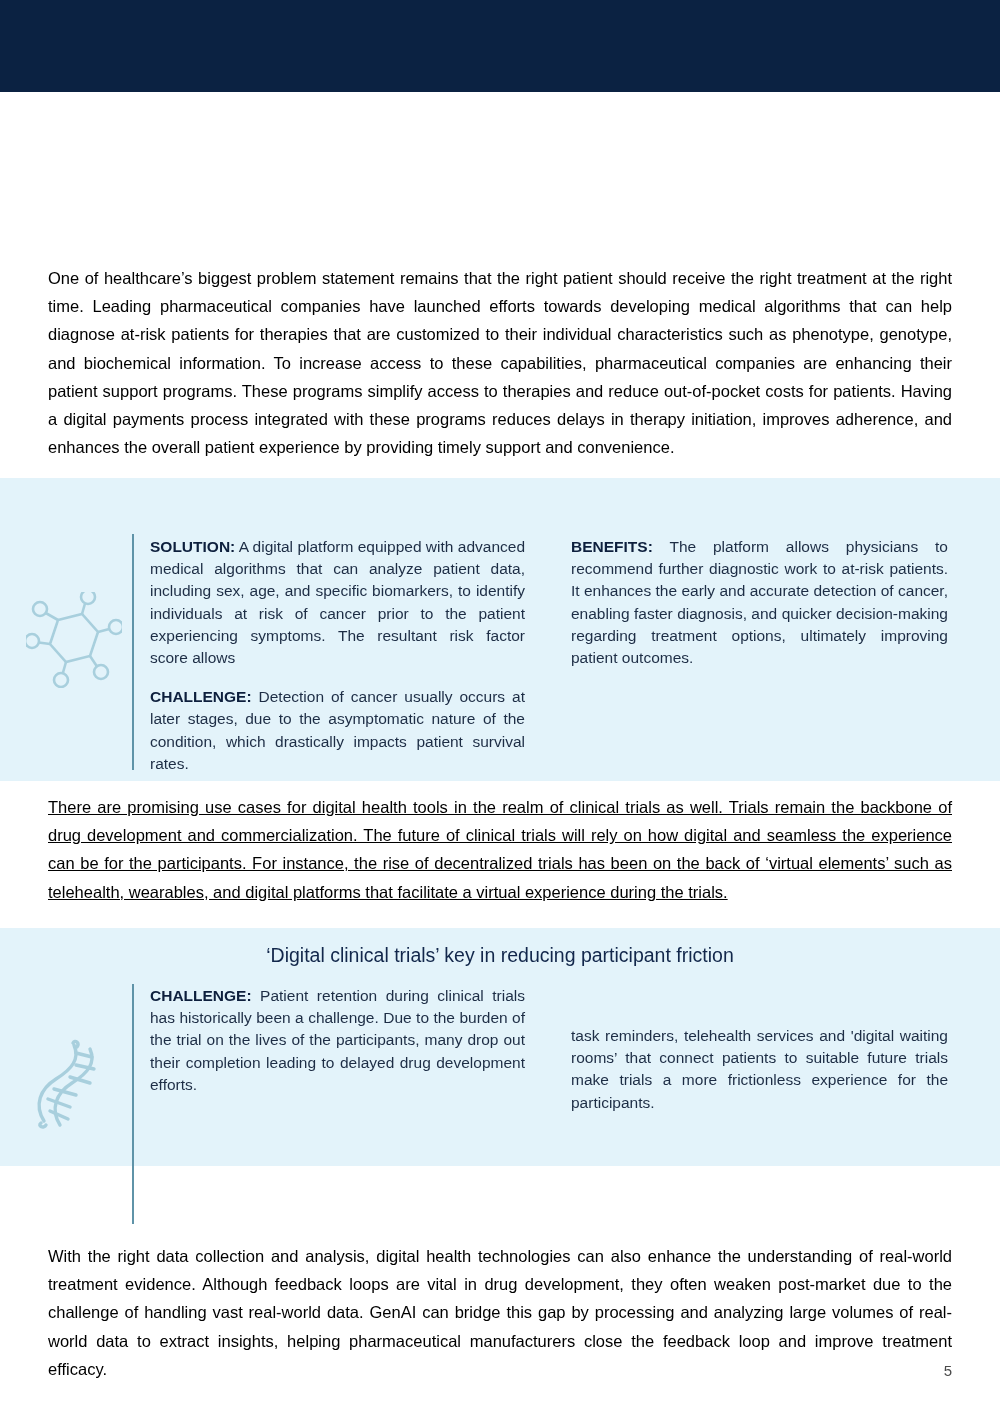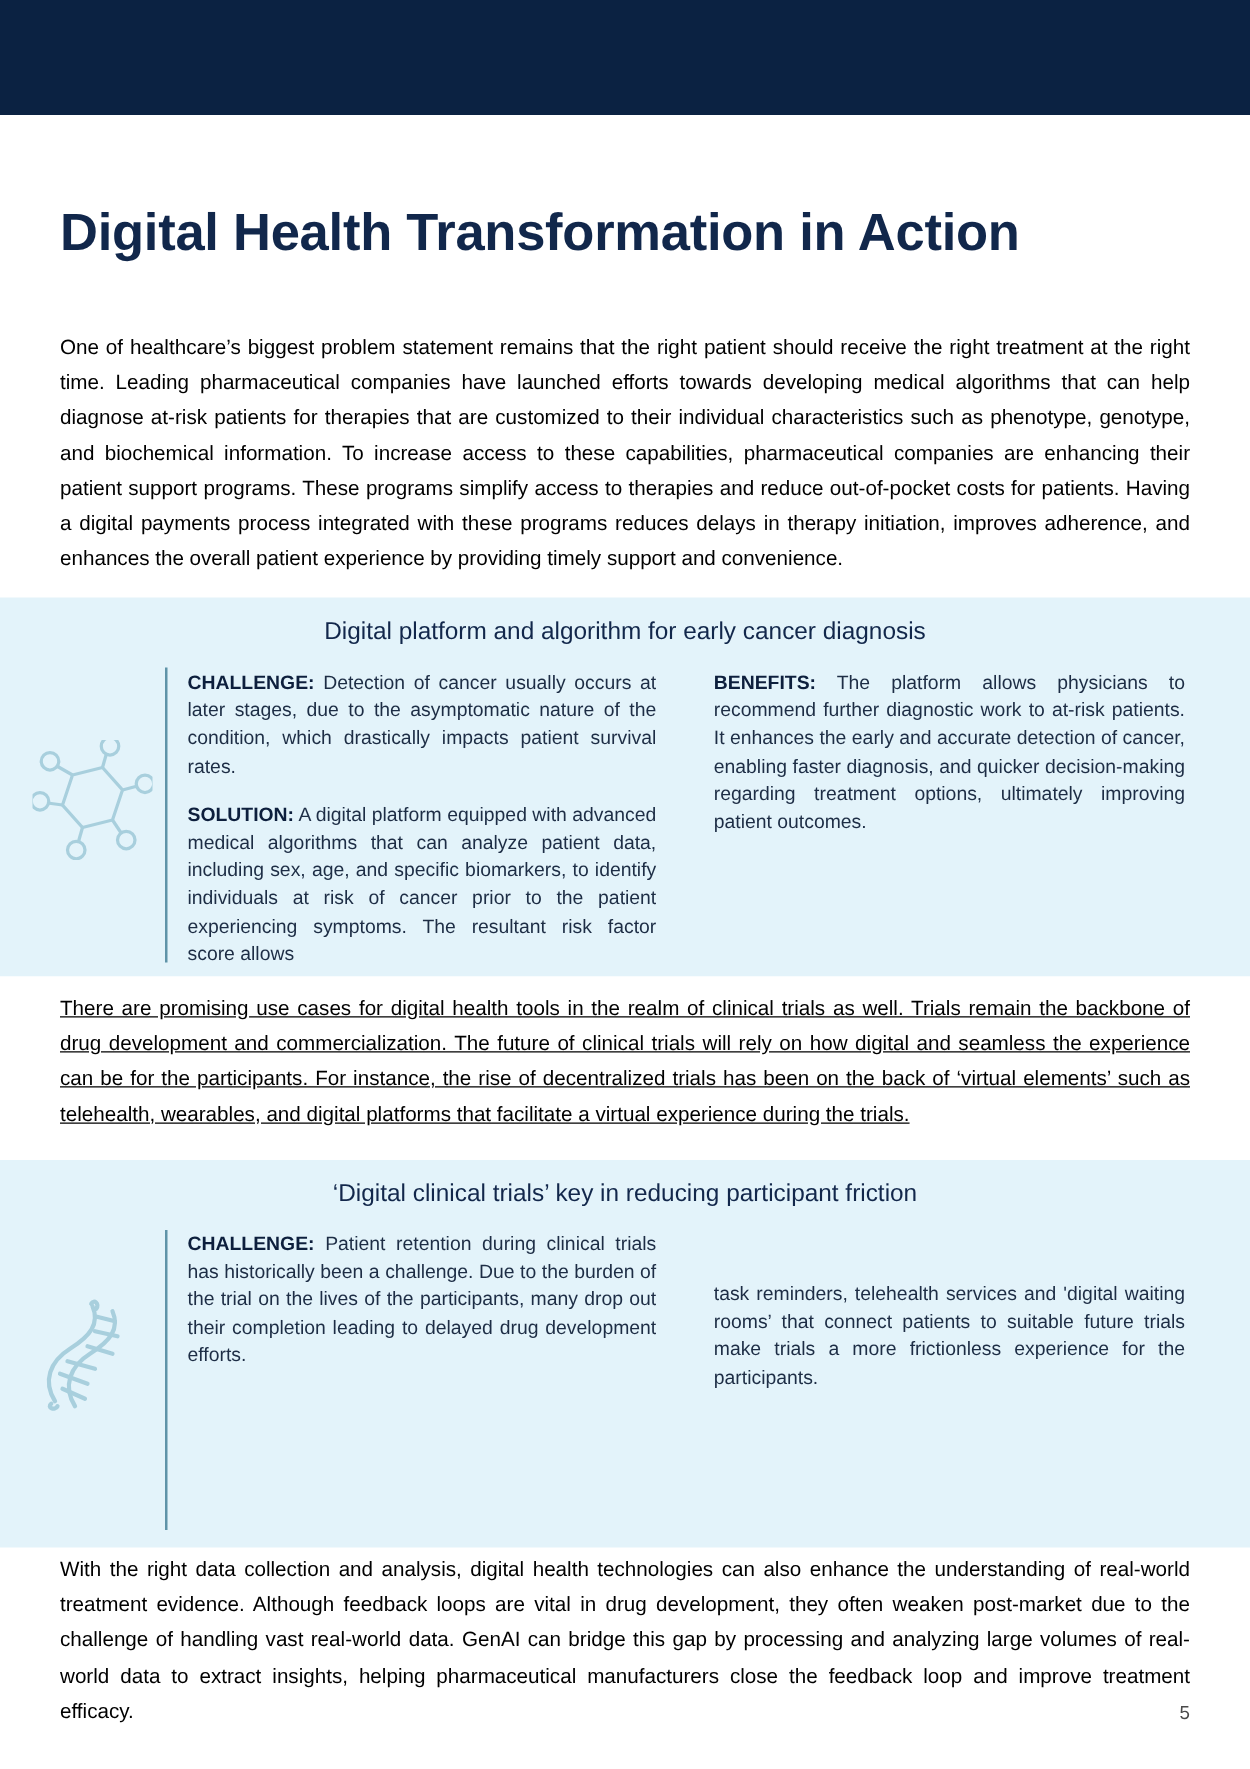--- a/index.html
+++ b/index.html
@@ -61,21 +61,21 @@
   .par-final  { top: 1242px; }
 
   
   .callout {
     position: absolute;
     left: 0;
     width: 1000px;
     background: #e3f3fa;
   }
   .callout-1 { top: 478px; height: 303px; }
-  .callout-2 { top: 928px; height: 310px; }
+  .callout-2 { top: 928px; height: 238px; }
 
   .callout-heading {
     position: absolute;
     top: 13px;
     left: 60px;
     width: 880px;
     text-align: center;
     font-size: 19.5px;
     line-height: 28px;
     color: #12274b;
@@ -137,27 +137,25 @@
 
   svg { display: block; }
 </style>
 </head>
 <body>
 
 <div class="page">
 
   <div class="header-bar"></div>
 
-  <h1 class="page-title">Digital Health Transformation in Action</h1>
 
   <div class="body-par par-intro">One of healthcare’s biggest problem statement remains that the right patient should receive the right treatment at the right time. Leading pharmaceutical companies have launched efforts towards developing medical algorithms that can help diagnose at-risk patients for therapies that are customized to their individual characteristics such as phenotype, genotype, and biochemical information. To increase access to these capabilities, pharmaceutical companies are enhancing their patient support programs. These programs simplify access to therapies and reduce out-of-pocket costs for patients. Having a digital payments process integrated with these programs reduces delays in therapy initiation, improves adherence, and enhances the overall patient experience by providing timely support and convenience.</div>
 
   <div class="callout callout-1">
 
-    <div class="callout-heading">Digital platform and algorithm for early cancer diagnosis</div>
 
     <div class="callout-icon">
       <svg width="96" height="96" viewBox="0 0 96 96" fill="none">
         <g stroke="#a8cfdd" stroke-width="2.6" fill="#e3f3fa">
           <path d="M32 28 L56 22 L72 40 L64 64 L40 70 L24 52 Z" fill="none"></path>
           <path d="M32 28 L18 20" fill="none"></path>
           <path d="M56 22 L60 8" fill="none"></path>
           <path d="M72 40 L87 36" fill="none"></path>
           <path d="M64 64 L72 76" fill="none"></path>
           <path d="M40 70 L36 84" fill="none"></path>
@@ -168,22 +166,22 @@
           <circle cx="75" cy="80" r="7"></circle>
           <circle cx="35" cy="88" r="7"></circle>
           <circle cx="6" cy="49" r="7"></circle>
         </g>
       </svg>
     </div>
 
     <div class="divider-rule"></div>
 
     <div class="col-left">
+      <p><span class="lead-label">SOLUTION:</span><span> A digital platform equipped with advanced medical algorithms that can analyze patient data, including sex, age, and specific biomarkers, to identify individuals at risk of cancer prior to the patient experiencing symptoms. The resultant risk factor score allows</span></p>
       <p><span class="lead-label">CHALLENGE:</span><span> Detection of cancer usually occurs at later stages, due to the asymptomatic nature of the condition, which drastically impacts patient survival rates.</span></p>
-      <p><span class="lead-label">SOLUTION:</span><span> A digital platform equipped with advanced medical algorithms that can analyze patient data, including sex, age, and specific biomarkers, to identify individuals at risk of cancer prior to the patient experiencing symptoms. The resultant risk factor score allows</span></p>
     </div>
 
     <div class="col-right">
       <p><span class="lead-label">BENEFITS:</span><span> The platform allows physicians to recommend further diagnostic work to at-risk patients. It enhances the early and accurate detection of cancer, enabling faster diagnosis, and quicker decision-making regarding treatment options, ultimately improving patient outcomes.</span></p>
     </div>
   </div>
 
   <div class="body-par par-middle">There are promising use cases for digital health tools in the realm of clinical trials as well. Trials remain the backbone of drug development and commercialization. The future of clinical trials will rely on how digital and seamless the experience can be for the participants. For instance, the rise of decentralized trials has been on the back of ‘virtual elements’ such as telehealth, wearables, and digital platforms that facilitate a virtual experience during the trials.</div>
 
   <div class="callout callout-2">

